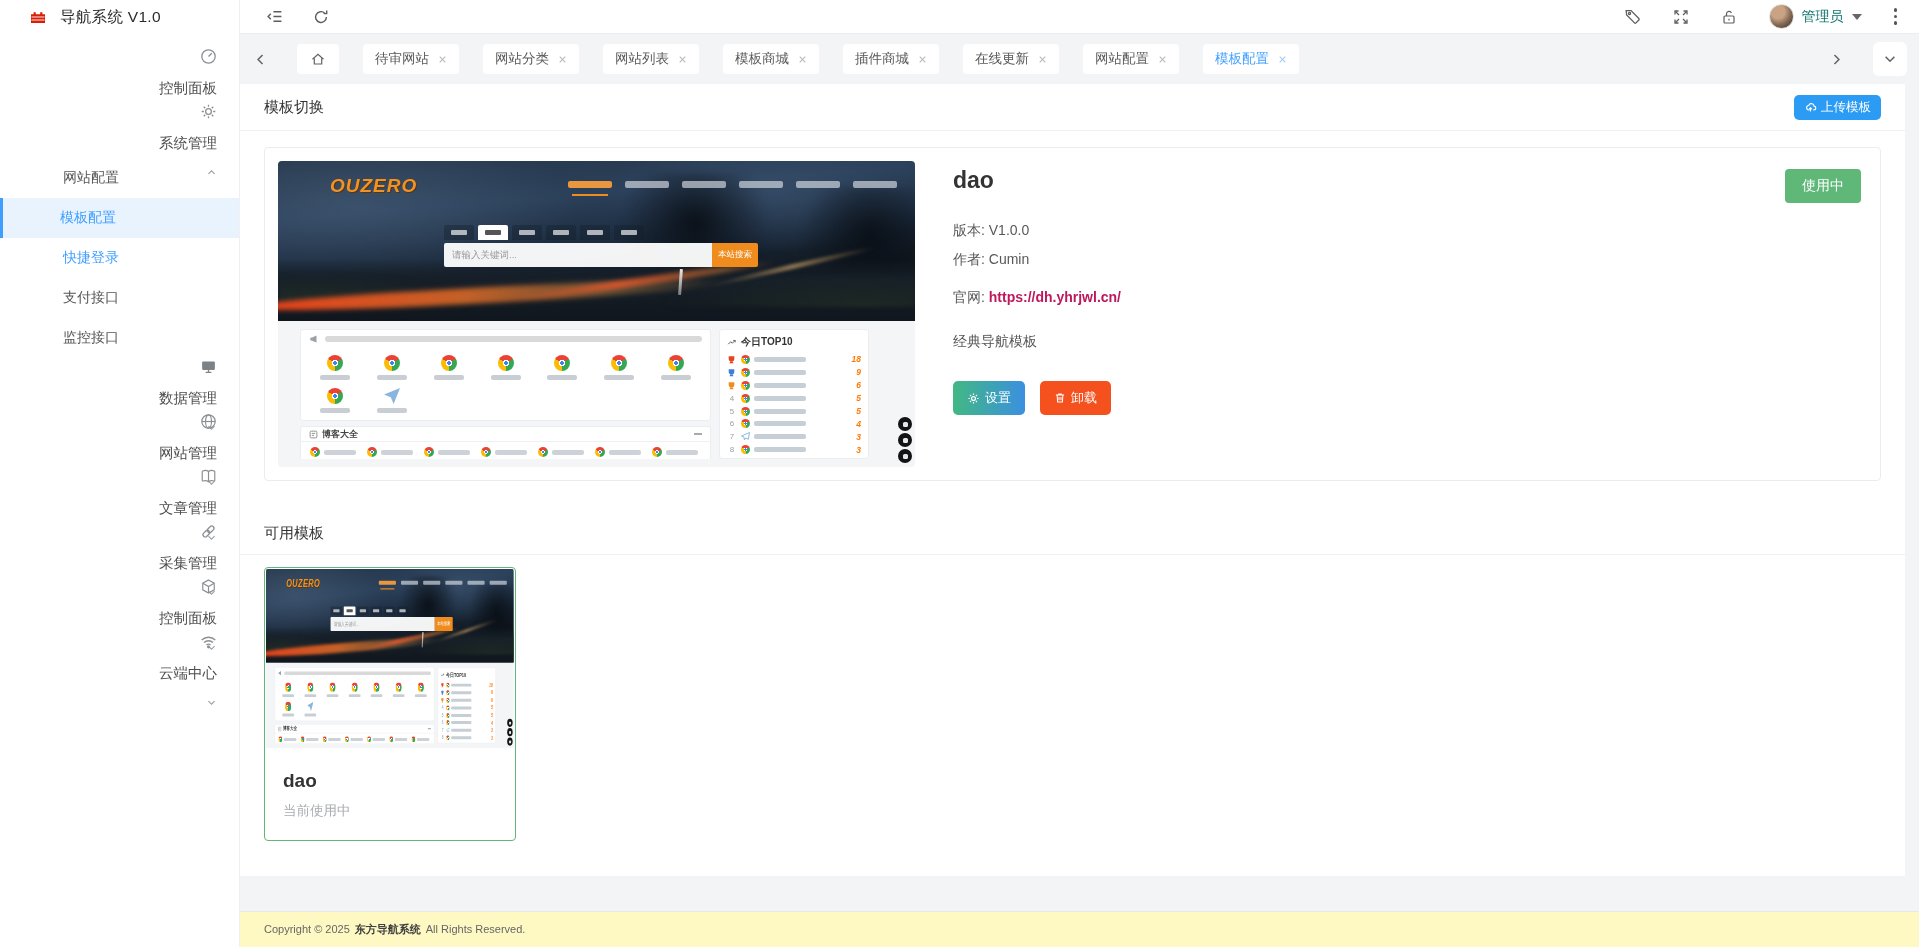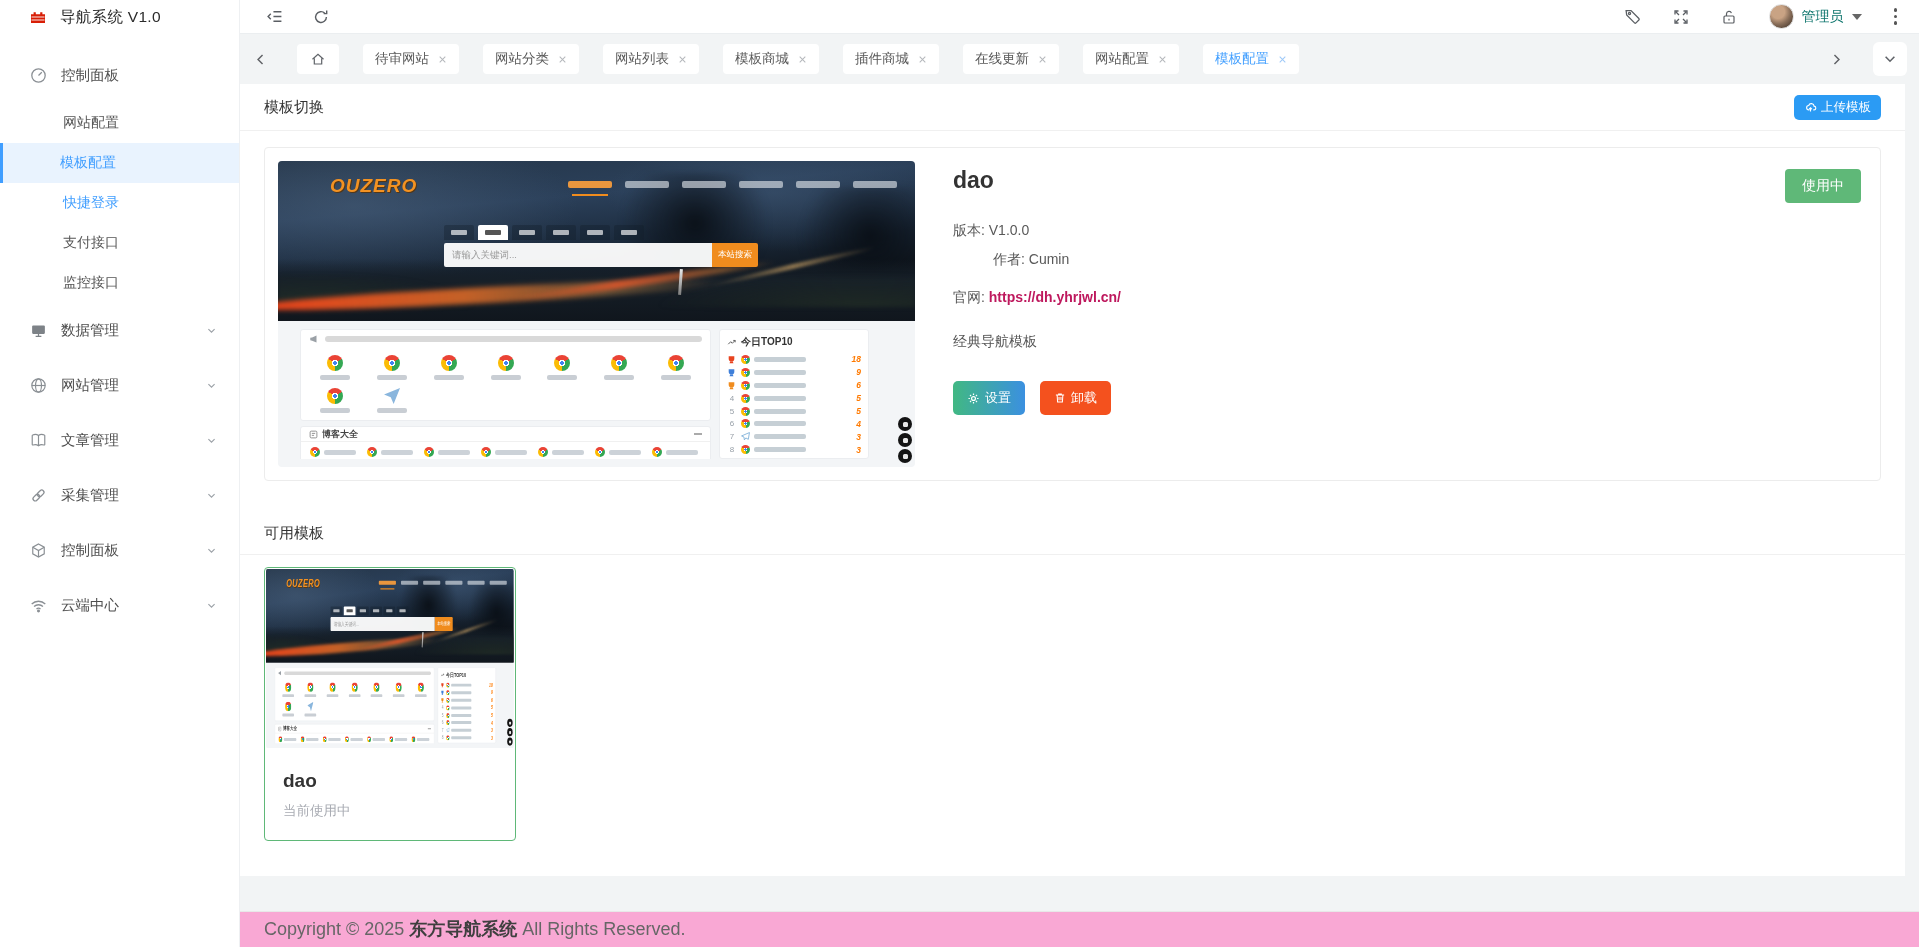--- a/index.html
+++ b/index.html
@@ -7,22 +7,22 @@
   font-family:"Liberation Sans","DejaVu Sans",sans-serif; color:#333; }
 svg { display:block; }
 
 .app { display:flex; width:1919px; height:947px; }
 
 
 .sidebar { width:240px; height:947px; background:#fff; border-right:1px solid #eef0f2; flex-shrink:0; }
 .logo-row { height:34px; display:flex; align-items:center; padding-left:28px; gap:12px; }
 .logo-title { font-size:15.5px; color:#2b2b2b; font-weight:500; letter-spacing:.3px; }
 .nav { margin-top:14px; }
-.nav-item { height:55px; display:flex; align-items:center; padding:0 22px 0 30px; gap:14px;
-  font-size:14.5px; color:#4d4d4d; cursor:pointer; }
+.nav-item { height:55px; display:flex; align-items:flex-end; padding:0 22px 0 30px; gap:14px;
+  font-size:14.5px; color:#4d4d4d; cursor:pointer;flex-direction:column; }
 .nav-item .mi { color:#8a8f94; }
 .nav-item .chev { margin-left:auto; color:#9aa0a6; }
 .sub-item { height:40px; display:flex; align-items:center; padding-left:60px; font-size:14px; color:#555; cursor:pointer; border-left:3px solid transparent; }
 .sub-item.active { background:#e9f3fe; color:#409eff; border-left-color:#409eff; padding-left:57px; }
 .sub-item.hl { color:#409eff; }
 
 
 .main { flex:1; display:flex; flex-direction:column; min-width:0; }
 
 
@@ -58,21 +58,21 @@
 .upload-btn { position:absolute; right:24px; top:11px; height:25px; background:#2b9bf4; color:#fff;
   border:none; border-radius:5px; font-size:12.5px; padding:0 10px; display:flex; align-items:center; gap:4px; cursor:pointer; }
 
 
 .tpl-card { margin:16px 24px 0; border:1px solid #ececec; border-radius:4px; padding:13px;
   display:flex; gap:38px; position:relative; }
 .tpl-info { flex:1; position:relative; padding-top:2px; }
 .tpl-name { font-size:23px; font-weight:bold; color:#333; margin:4px 0 28px; }
 .meta { font-size:14px; color:#595959; }
 .m-ver { margin-bottom:11px; }
-.m-auth { margin-bottom:20px;margin-left:40px; }
+.m-auth { margin-bottom:20px; }
 .m-site { margin-bottom:26px; }
 .m-desc { margin-bottom:30px; color:#555; }
 .meta a, .link { color:#be185d; text-decoration:none; cursor:pointer;font-weight:bold; }
 .badge-inuse { position:absolute; top:8px; right:6px; background:#5FB878; color:#fff;
   padding:8px 17px; border-radius:4px; font-size:14px; border:none; cursor:pointer; }
 .btn-row { display:flex; gap:15px; }
 .btn-set { background:linear-gradient(90deg,#41b883,#3b90e0); color:#fff; border:none; border-radius:5px;
   padding:8px 14px; font-size:13px; display:flex; align-items:center; gap:5px; cursor:pointer; }
 .btn-un { background:#f4511e; color:#fff; border:none; border-radius:5px;
   padding:8px 14px; font-size:13px; display:flex; align-items:center; gap:5px; cursor:pointer; }
@@ -80,22 +80,22 @@
 
 .avail-head { margin-top:30px; height:44px; line-height:44px; padding:0 24px; font-size:15px; color:#333; border-bottom:1px solid #f0f0f0; }
 .avail-body { padding:12px 24px; }
 .small-card { width:252px; border:1px solid #5FB878; border-radius:4px; background:#fff; overflow:hidden; cursor:pointer; }
 .thumb-clip { width:248px; height:179px; margin:1px; overflow:hidden; position:relative; }
 .thumb-clip .preview { transform:scale(0.389,0.585); transform-origin:top left; }
 .sc-name { font-size:19px; font-weight:bold; color:#333; margin:22px 18px 10px; }
 .sc-status { font-size:13.5px; color:#a8abb2; margin:0 18px 20px; }
 
 
-.footer { margin-top:15px; margin-right:-14px; height:36px; background:#f9a8d4; border-top:1px solid #e8e8e8;
-  line-height:35px; padding-left:24px; font-size:18px; color:#666; }
+.footer { margin-top:15px; margin-right:-14px; height:36px; background:#fef9c3; border-top:1px solid #e8e8e8;
+  line-height:35px; padding-left:24px; font-size:11px; color:#666; }
 .footer b { color:#3f3f3f; font-weight:600; margin:0 5px; }
 
 
 .preview { width:637px; height:306px; background:#f3f5f7; position:relative; border-radius:4px; overflow:hidden; flex-shrink:0; }
 .hero { height:160px; position:relative; overflow:hidden;
   background:
    radial-gradient(ellipse 260px 90px at 78% 20%, rgba(62,86,115,.55), transparent 65%),
    radial-gradient(ellipse 320px 110px at 12% 28%, rgba(76,99,126,.5), transparent 70%),
    linear-gradient(175deg,#253649 0%,#2b405a 28%,#1b2a3c 52%,#10171f 72%,#0b1015 100%); }
 .tree1 { position:absolute; top:12px; right:140px; width:160px; height:125px; filter:blur(3px);
@@ -193,20 +193,34 @@
     <nav class="nav">
       <div class="nav-item">
         <span class="mi">
           <svg width="17" height="17" viewBox="0 0 16 16" fill="none" stroke="currentColor" stroke-width="1.2">
               <circle cx="8" cy="8" r="6.3"></circle>
               <path d="M8 8l3.1-3.1M8 11.5v.01"></path>
             </svg>
         </span>
         <span>控制面板</span>
       </div>
+      <div class="nav-item">
+        <span class="mi">
+          <svg width="17" height="17" viewBox="0 0 16 16" fill="none" stroke="currentColor" stroke-width="1.2">
+              <circle cx="8" cy="8" r="2.7"></circle>
+              <path d="M8 1.6v2M8 12.4v2M1.6 8h2M12.4 8h2M3.5 3.5l1.4 1.4M11.1 11.1l1.4 1.4M12.5 3.5l-1.4 1.4M4.9 11.1l-1.4 1.4"></path>
+            </svg>
+        </span>
+        <span>系统管理</span>
+        <span class="chev">
+          <svg width="11" height="11" viewBox="0 0 16 16" fill="none" stroke="currentColor" stroke-width="1.6">
+              <path d="M3.5 10L8 5.5 12.5 10"></path>
+            </svg>
+        </span>
+      </div>
       <div class="sub-item">网站配置</div>
       <div class="sub-item active">模板配置</div>
       <div class="sub-item hl">快捷登录</div>
       <div class="sub-item">支付接口</div>
       <div class="sub-item">监控接口</div>
       <div class="nav-item">
         <span class="mi">
           <svg width="17" height="17" viewBox="0 0 16 16">
               <rect x="2" y="3.2" width="12" height="8" rx="1" fill="#7d8287"></rect>
               <path d="M8 11.2v2.2M5.3 13.6h5.4" stroke="#7d8287" stroke-width="1.2" fill="none"></path>

